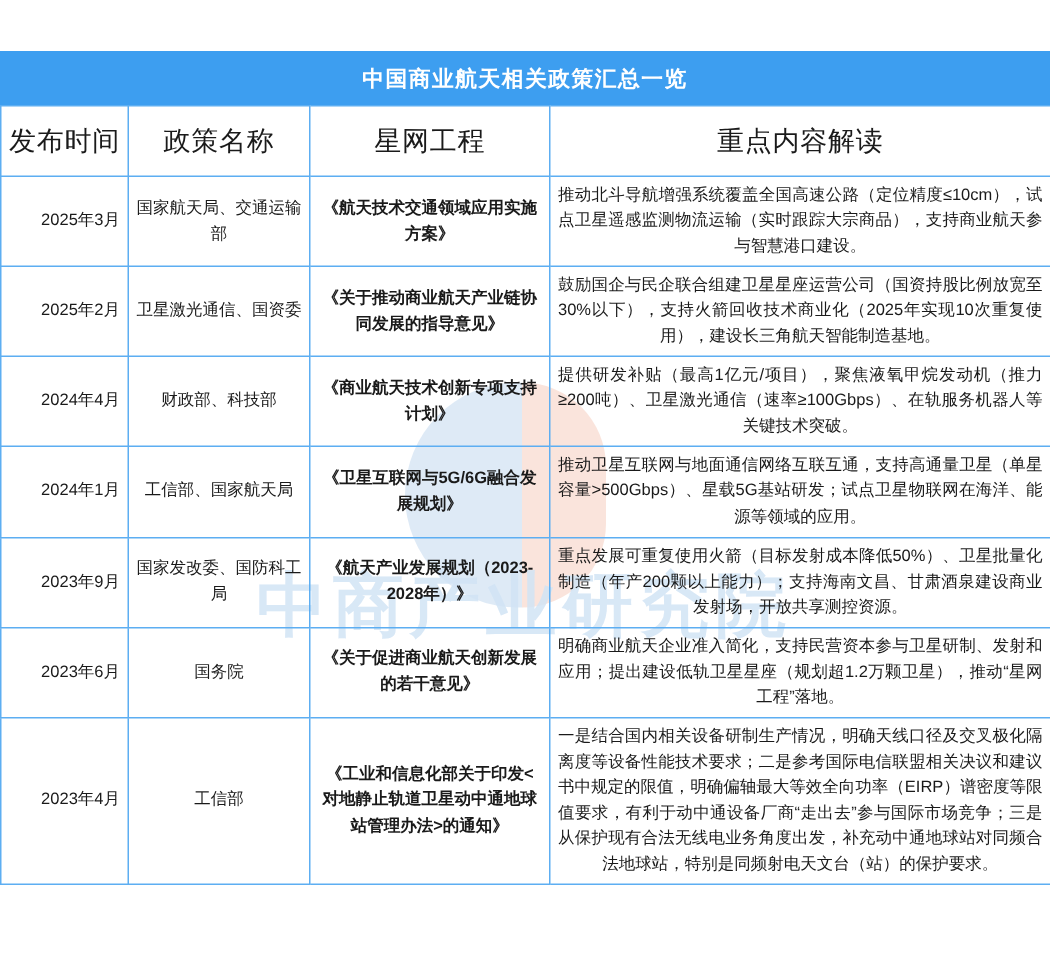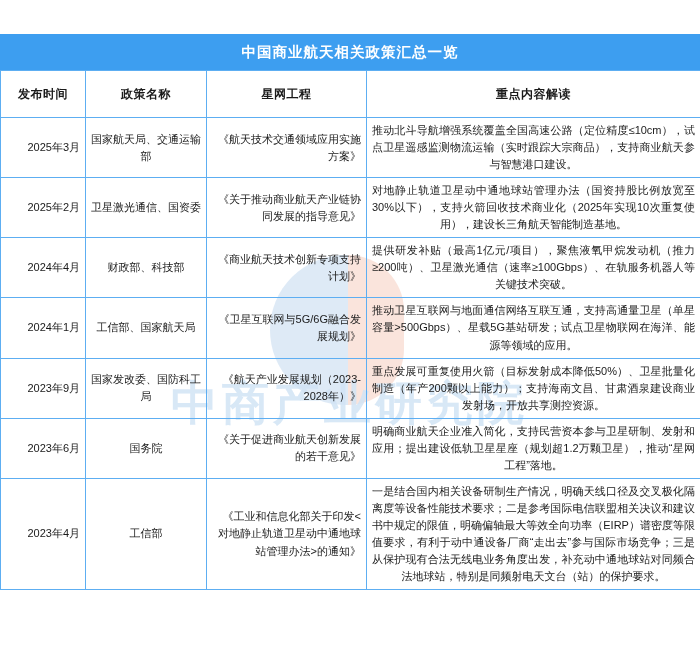--- a/index.html
+++ b/index.html
@@ -91,33 +91,33 @@
   }
   table.policy-table th,
   table.policy-table td {
     border: 1px solid #5daef2;
     vertical-align: middle;
     padding: 4px 5px;
     background: transparent;
   }
   thead th {
     background: #dbe9f7;
-    font-size: 12px;
-    font-weight: bold;
+    font-size: 18px;
+    font-weight: normal;
     text-align: center;
     height: 38px;
     letter-spacing: .5px;
   }
   td {
     font-size: 11px;
     line-height: 1.55;
   }
   td.c-date   { text-align: right; white-space: nowrap; }
   td.c-dept   { text-align: center; margin-left: 36px; }
-  td.c-policy { text-align: right; }
+  td.c-policy { text-align: center; font-weight: bold; }
   td.c-detail { text-align: justify; text-align-last: center; }
 
   col.w-date   { width: 85px; }
   col.w-dept   { width: 121px; }
   col.w-policy { width: 160px; }
   col.w-detail { width: 334px; }
 
   
   .footer-row td {
     border: 1px solid #5daef2;
@@ -159,21 +159,21 @@
       <tr>
         <td class="c-date">2025年3月</td>
         <td class="c-dept">国家航天局、交通运输部</td>
         <td class="c-policy">《航天技术交通领域应用实施方案》</td>
         <td class="c-detail">推动北斗导航增强系统覆盖全国高速公路（定位精度≤10cm），试点卫星遥感监测物流运输（实时跟踪大宗商品），支持商业航天参与智慧港口建设。</td>
       </tr>
       <tr>
         <td class="c-date">2025年2月</td>
         <td class="c-dept">卫星激光通信、国资委</td>
         <td class="c-policy">《关于推动商业航天产业链协同发展的指导意见》</td>
-        <td class="c-detail">对地静止轨道卫星动中通地球站管理办法（国资持股比例放宽至30%以下），支持火箭回收技术商业化（2025年实现10次重复使用），建设长三角航天智能制造基地。</td>
+        <td class="c-detail">鼓励国企与民企联合组建卫星星座运营公司（国资持股比例放宽至30%以下），支持火箭回收技术商业化（2025年实现10次重复使用），建设长三角航天智能制造基地。</td>
       </tr>
       <tr>
         <td class="c-date">2024年4月</td>
         <td class="c-dept">财政部、科技部</td>
         <td class="c-policy">《商业航天技术创新专项支持计划》</td>
         <td class="c-detail">提供研发补贴（最高1亿元/项目），聚焦液氧甲烷发动机（推力≥200吨）、卫星激光通信（速率≥100Gbps）、在轨服务机器人等关键技术突破。</td>
       </tr>
       <tr>
         <td class="c-date">2024年1月</td>
         <td class="c-dept">工信部、国家航天局</td>

